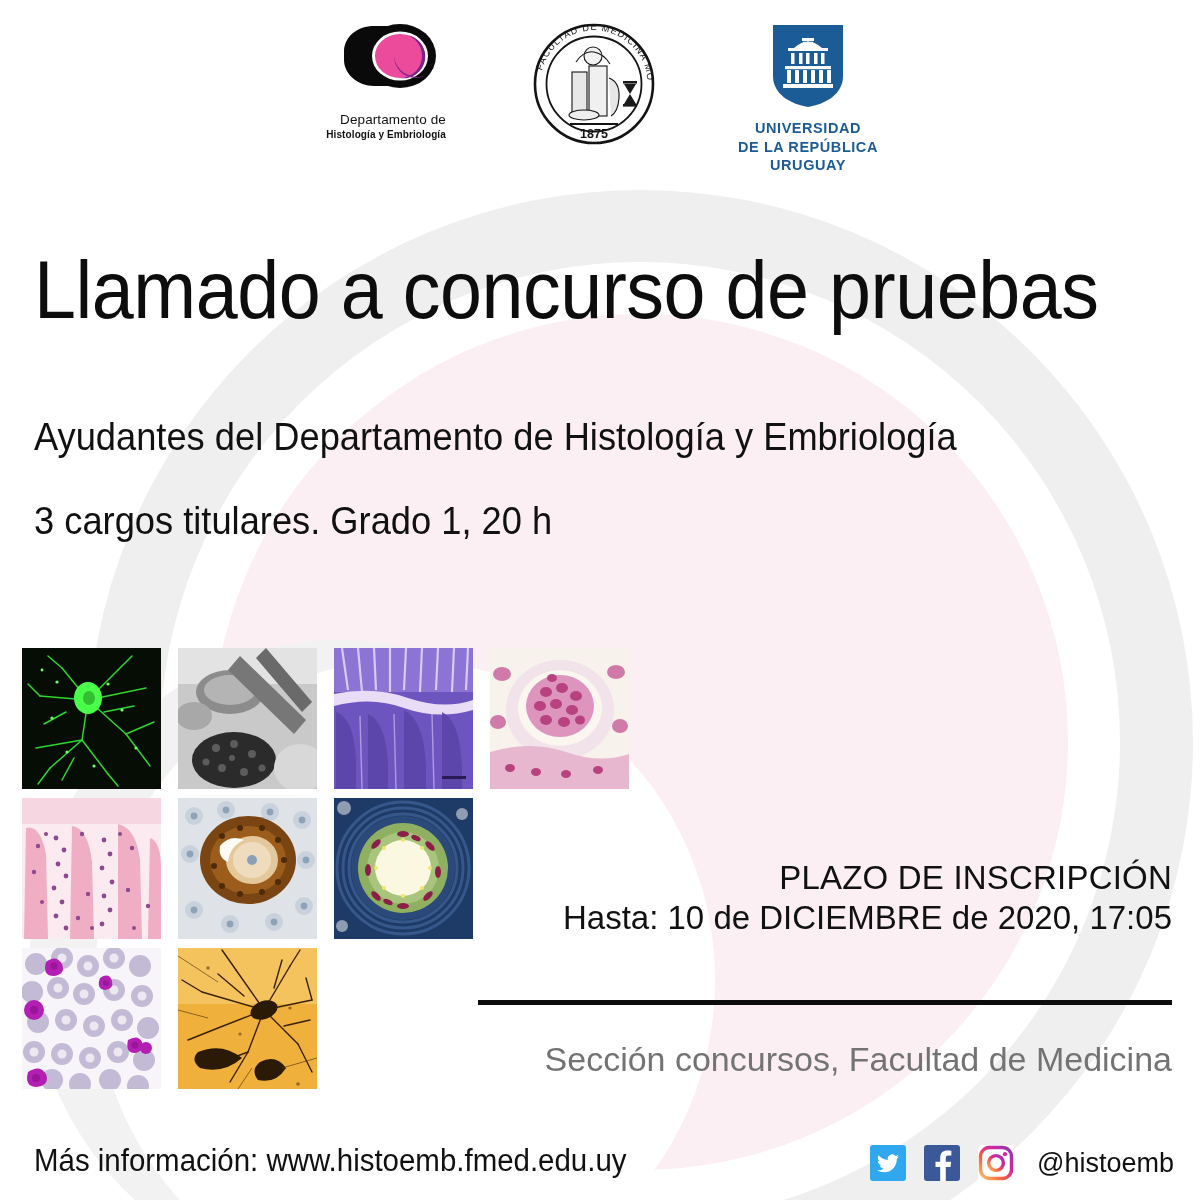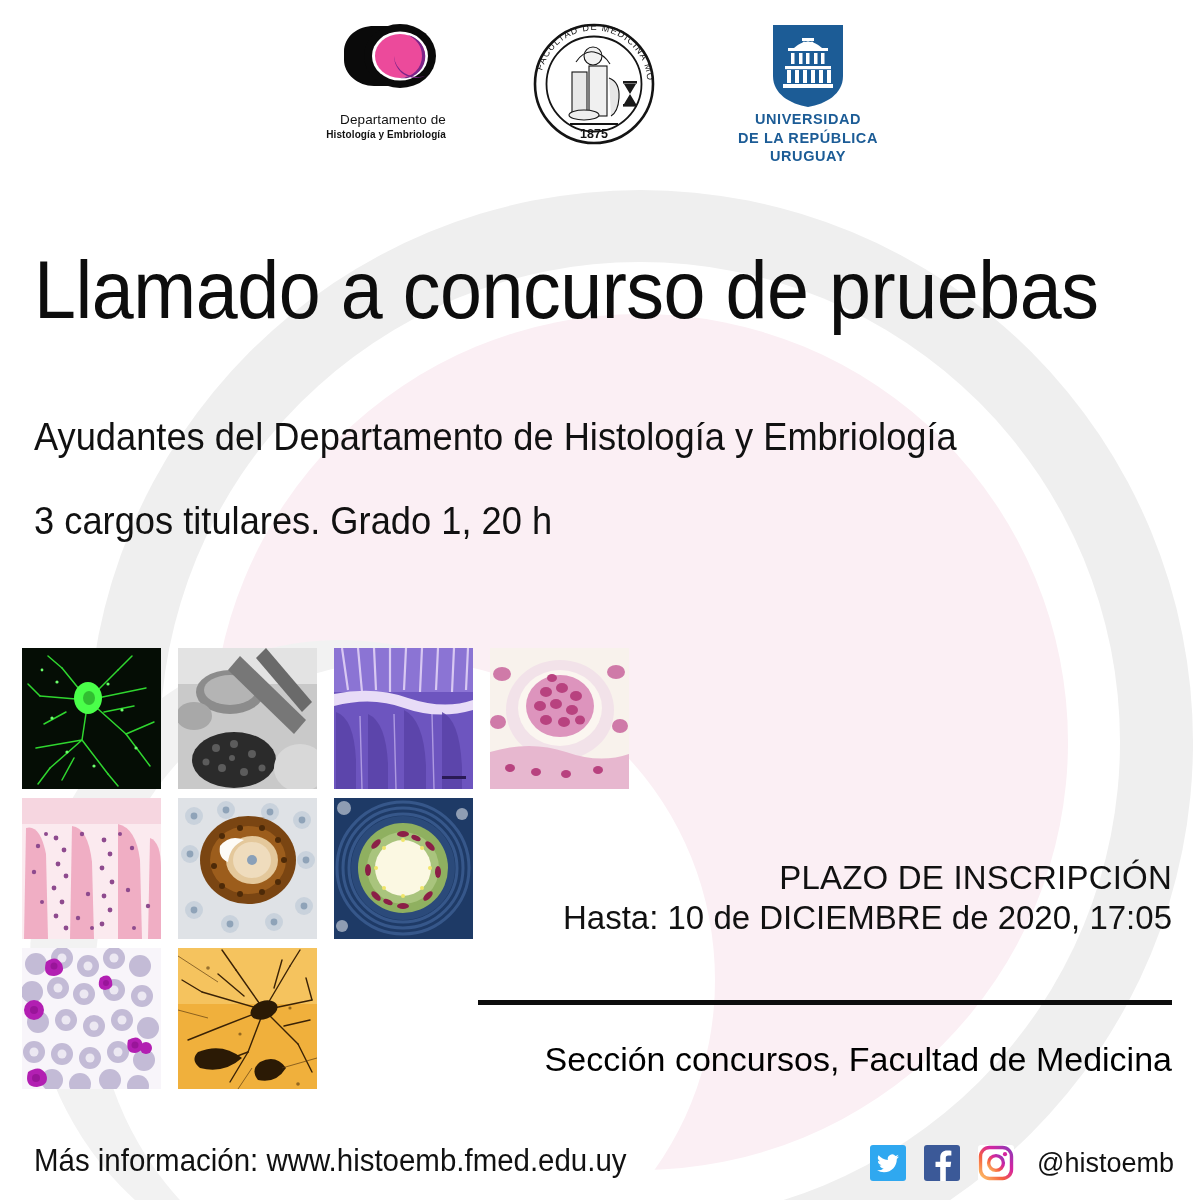--- a/index.html
+++ b/index.html
@@ -111,20 +111,21 @@
   }
   .dept-caption .l1 { font-size: 13.5px; font-weight: 400; display:block; letter-spacing: .1px;}
   .dept-caption .l2 { font-size: 10px; font-weight: 700; display:block; letter-spacing: .1px;}
 
   
   .seal-wrap { width: 124px; height: 124px; display:block; }
 
   
   .udelar-shield { width: 76px; height: 88px; display:block; }
   .udelar-caption {
+    margin-top: 9px;
     text-align: center;
     color: #1c5c96;
     font-weight: 700;
     font-size: 14.5px;
     line-height: 1.28;
     letter-spacing: .55px;
   }
   .udelar-caption span { display:block; white-space: nowrap; }
 
   
@@ -205,21 +206,21 @@
     height: 5px;
     background: #0d0d0d;
   }
   .section-line {
     position: absolute;
     right: 28px;
     top: 1040px;
     width: 720px;
     text-align: right;
     font-size: 34px;
-    color: #000000;
+    color: #737373;
     white-space: nowrap;
   }
 
   
   .footer-info {
     position: absolute;
     left: 34px;
     top: 1143px;
     font-size: 31px;
     color: #111111;

